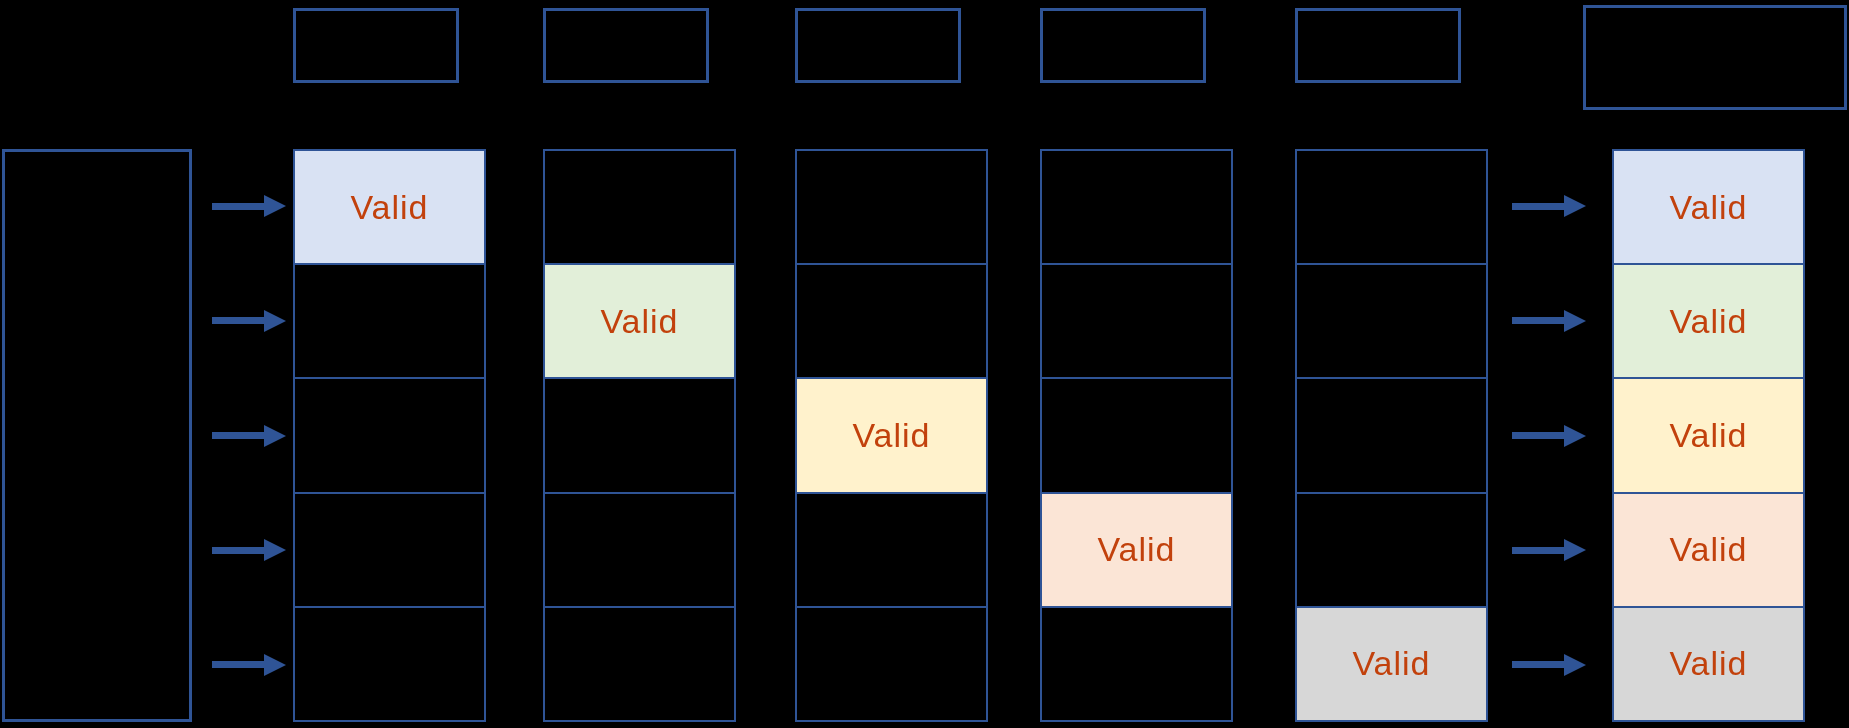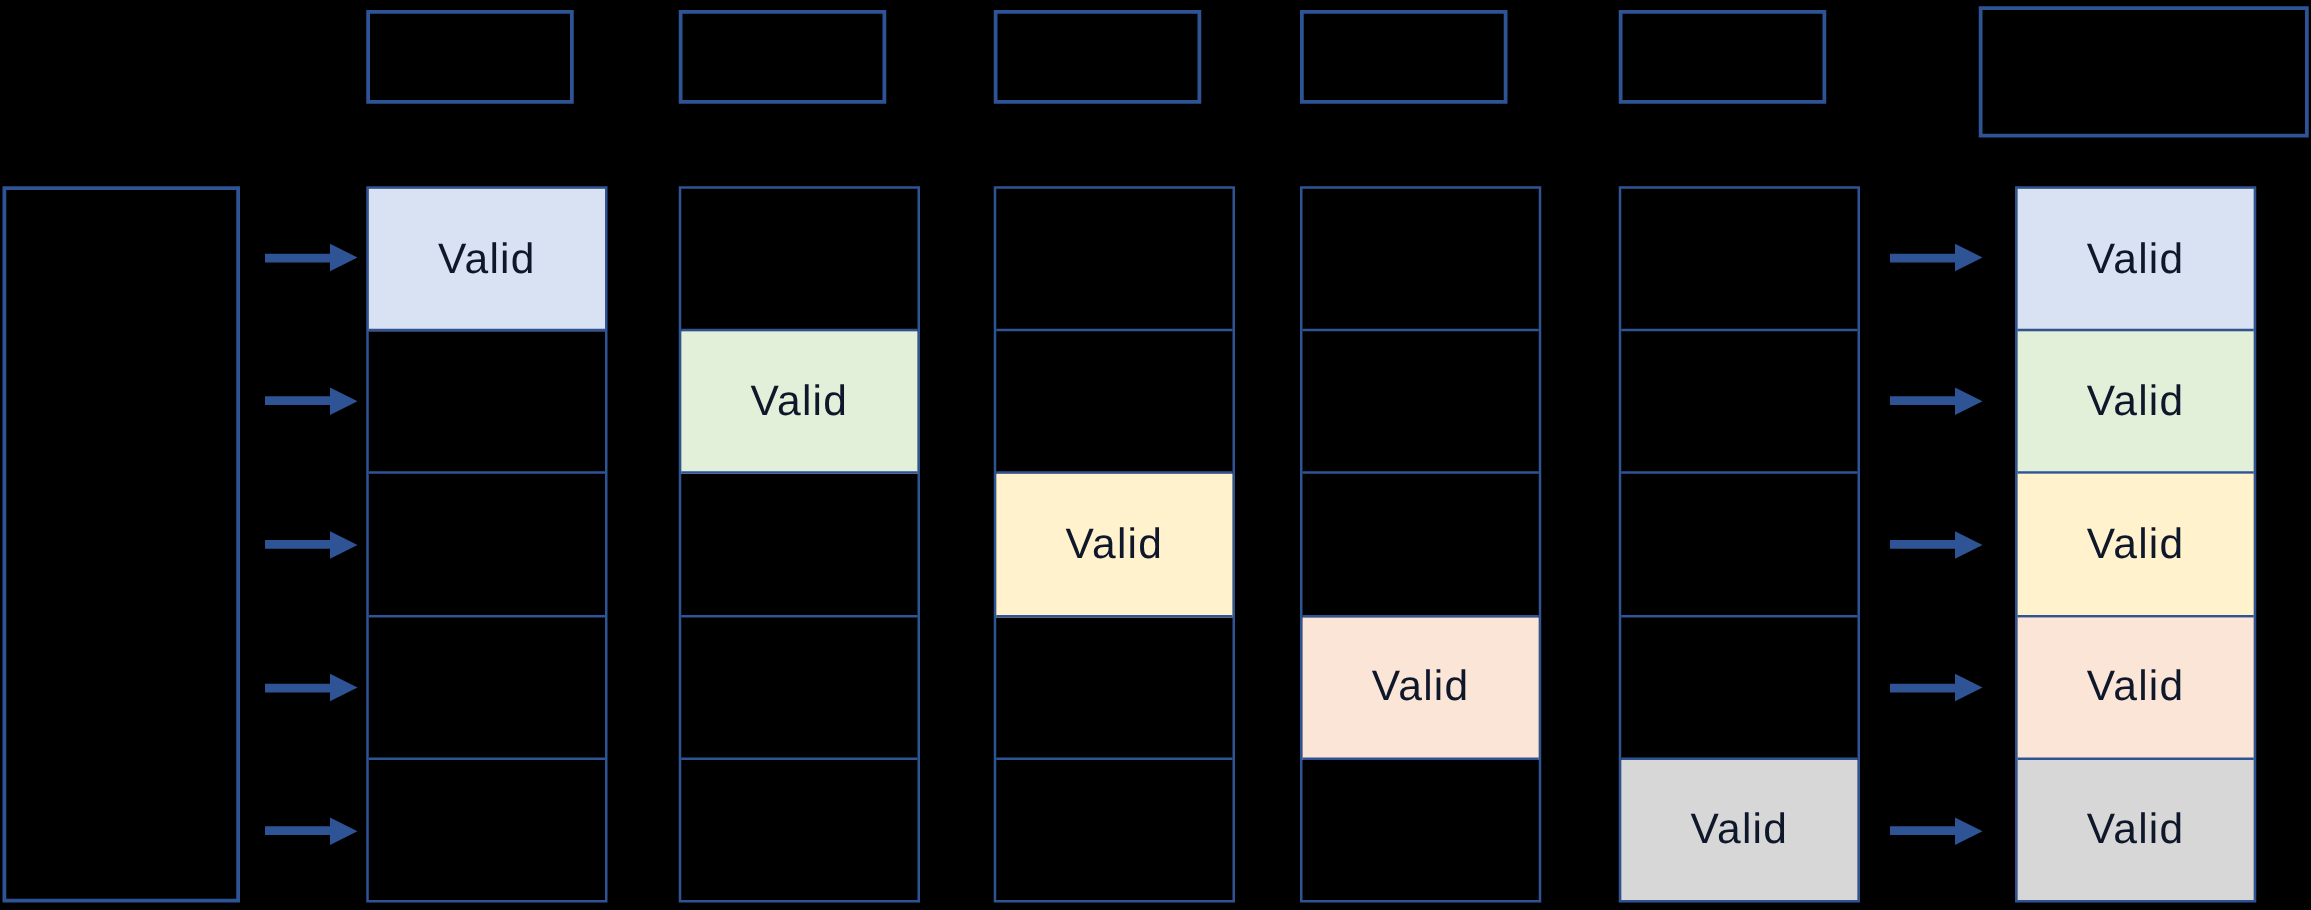--- a/index.html
+++ b/index.html
@@ -29,21 +29,21 @@
   .cell {
     flex: 1 1 0;
     box-sizing: border-box;
     display: flex;
     align-items: center;
     justify-content: center;
   }
   .cell span {
     font-size: 34px;
     letter-spacing: 1px;
-    color: #0f172a;
+    color: #c2410c;
   }
   .arrow {
     position: absolute;
     width: 74px;
     height: 22px;
   }
   .arrow .stem {
     position: absolute;
     left: 0;
     top: 7.5px;

